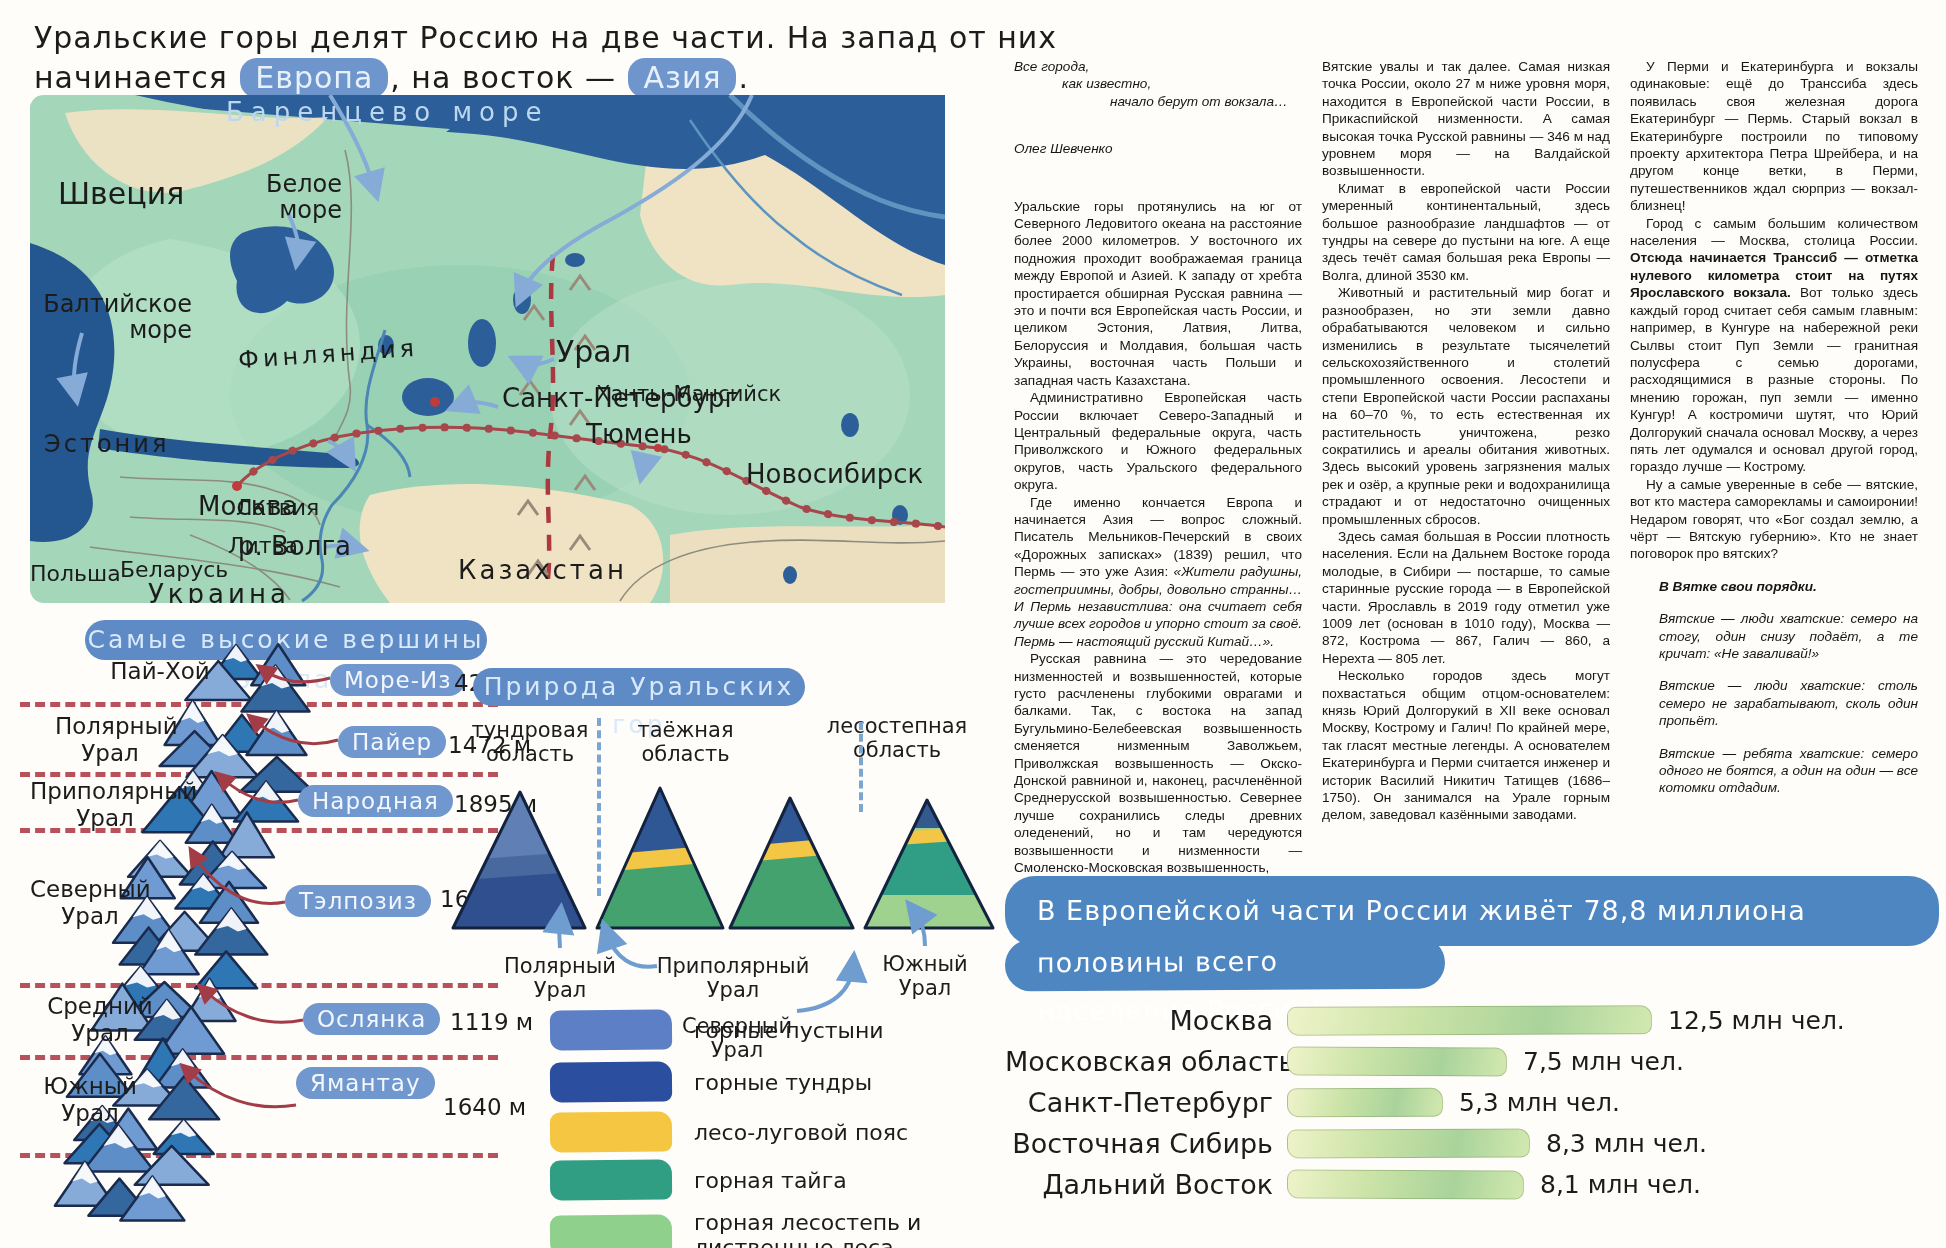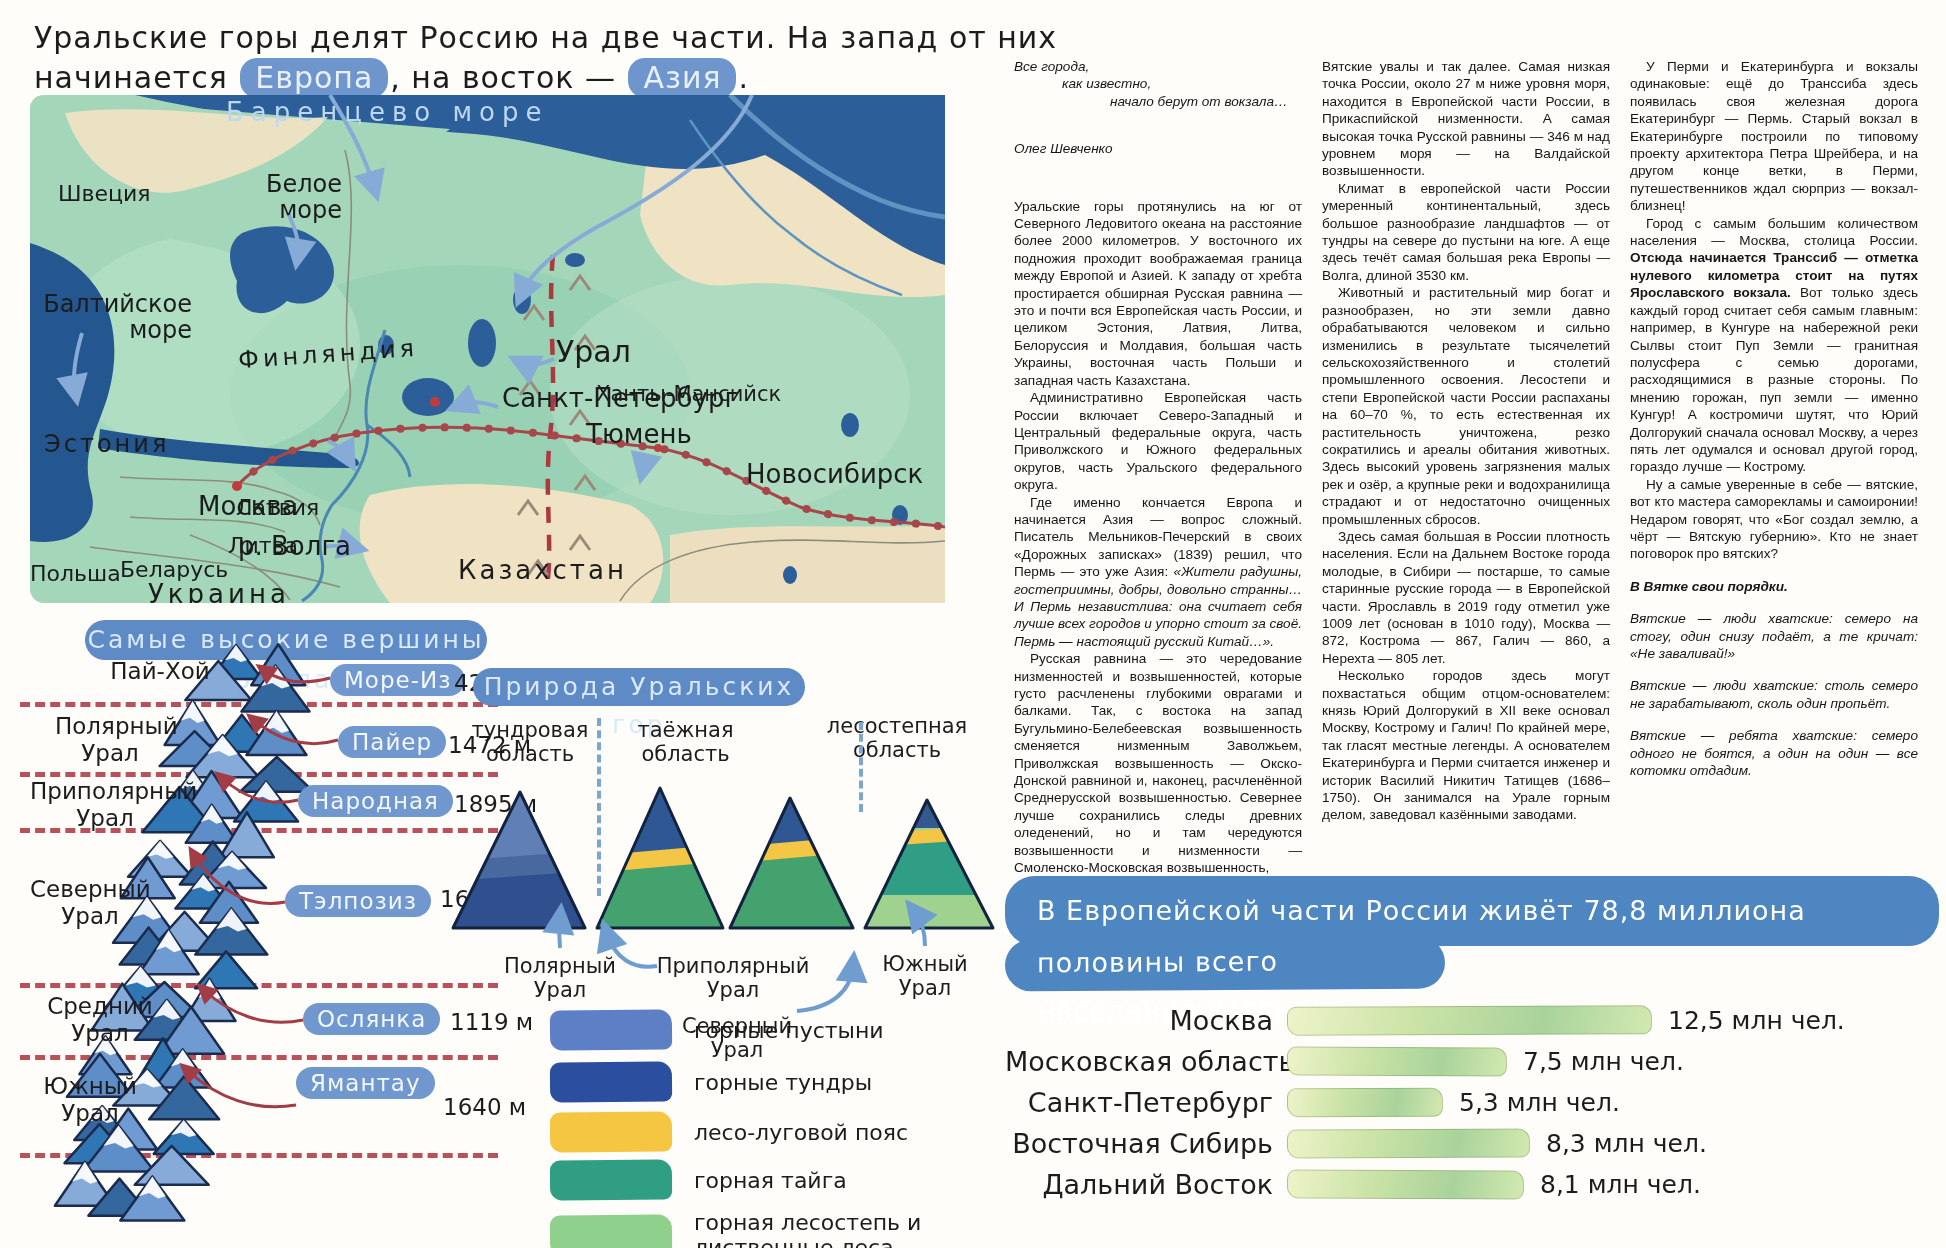--- a/index.html
+++ b/index.html
@@ -36,21 +36,21 @@
   .legend-row{position:absolute;display:flex;align-items:center;}
   .swatch{width:122px;height:40px;border-radius:10px 14px 8px 12px;transform:rotate(-.6deg);
           flex:0 0 auto;}
   .legend-label{margin-left:22px;font-size:22px;line-height:25px;max-width:270px;}
 
   
   .col{position:absolute;top:58px;width:288px;font-family:"Liberation Sans",sans-serif;
        font-size:13.6px;line-height:17.4px;text-align:justify;color:#161616;}
   .col p{margin:0;}
   .col p.ind{text-indent:16px;}
-  .col p.gap{margin-top:15px;}
+  .col p.gap{margin-top:15px;margin-left:29px;}
   .epi{font-style:italic;margin-bottom:4px;}
   .epi div{white-space:nowrap;}
   .author{font-style:italic;margin:30px 0 40px 0;}
   .seg-i{font-style:italic;}
   .seg-b{font-weight:bold;}
   .seg-bi{font-weight:bold;font-style:italic;}
 
   
   .banner{position:absolute;left:1005px;top:876px;width:936px;}
   .banner-line{background:#4d86c0;color:#ffffff;font-size:27px;letter-spacing:1px;}
@@ -161,21 +161,21 @@
         <path d="M300,0 C318,30 334,58 344,92"></path>
         <path d="M722,0 C700,52 642,92 567,132 C532,152 502,175 492,198"></path>
         <path d="M524,264 C510,270 500,272 492,268"></path>
         <path d="M616,360 L613,374"></path>
         <path d="M294,452 C306,450 316,450 324,452"></path>
       </g>
     </svg>
 
     <div class="ml sea-label hw" style="left:196px;top:4px;">Баренцево море</div>
     <div class="ml ml2 hw" style="left:192px;top:76px;width:120px;">Белое море</div>
-    <div class="ml hw" style="left:28px;top:86px;font-size:22px;">Швеция</div>
+    <div class="ml hw" style="left:28px;top:86px;font-size:30px;">Швеция</div>
     <div class="ml ml2 hw" style="left:2px;top:196px;width:160px;">Балтийское море</div>
     <div class="ml hw" style="left:208px;top:246px;letter-spacing:4px;transform:rotate(-4deg);">Финляндия</div>
     <div class="ml hw" style="left:14px;top:336px;letter-spacing:3px;">Эстония</div>
     <div class="ml hw" style="left:206px;top:400px;font-size:22px;">Латвия</div>
     <div class="ml hw" style="left:198px;top:438px;font-size:22px;">Литва</div>
     <div class="ml hw" style="left:0px;top:466px;font-size:22px;">Польша</div>
     <div class="ml hw" style="left:90px;top:462px;font-size:22px;">Беларусь</div>
     <div class="ml hw" style="left:118px;top:486px;font-size:26px;letter-spacing:4px;">Украина</div>
     <div class="ml hw" style="left:472px;top:290px;font-size:26px;">Санкт-Петербург</div>
     <div class="ml hw" style="left:168px;top:398px;font-size:26px;">Москва</div>

